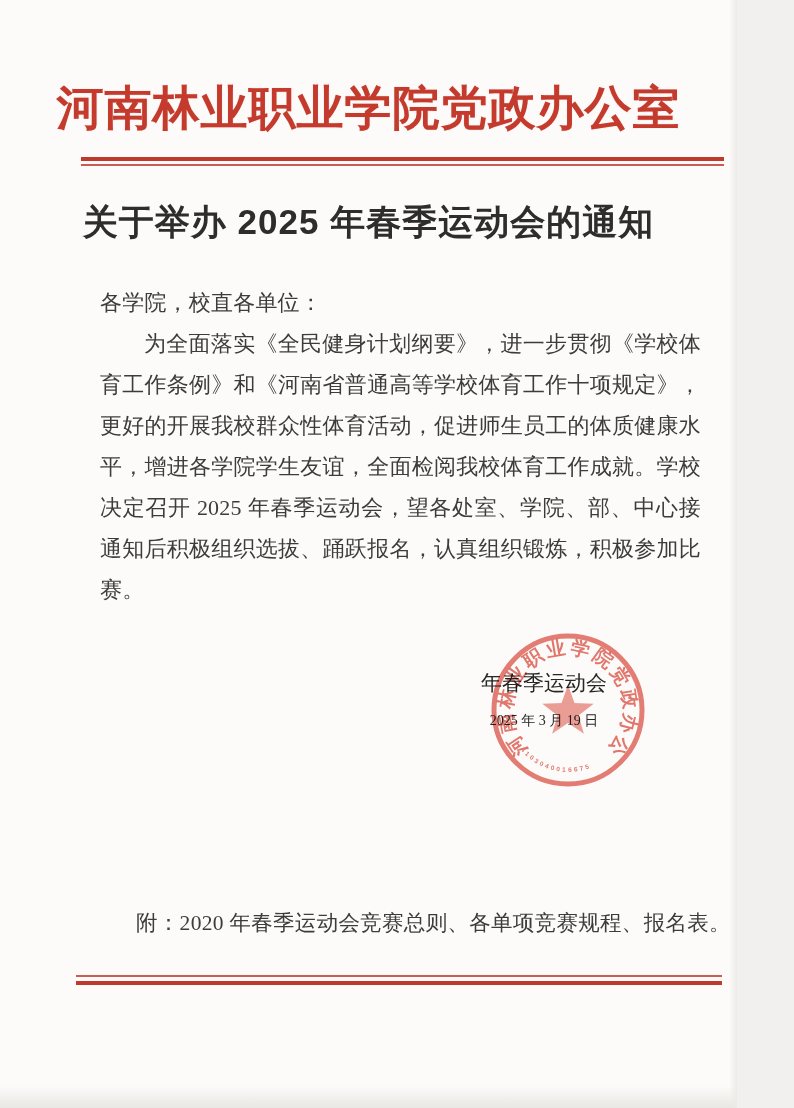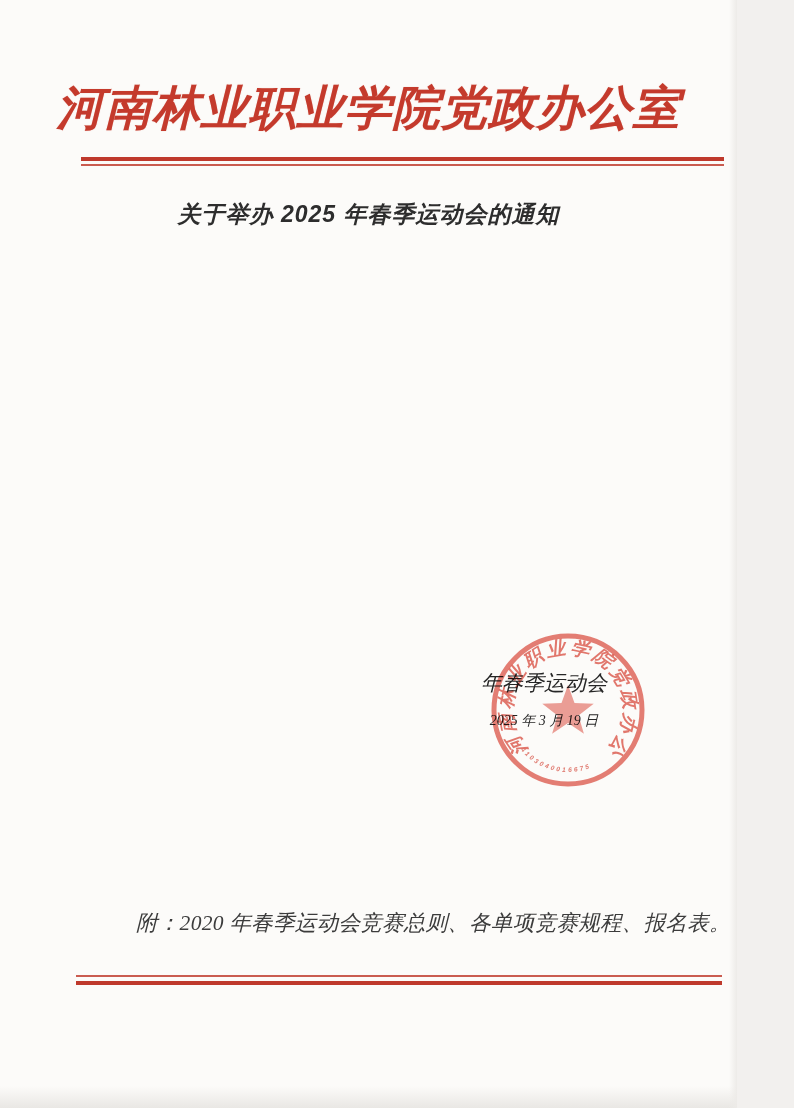--- a/index.html
+++ b/index.html
@@ -4,21 +4,20 @@
 <style>
   * { margin: 0; padding: 0; box-sizing: border-box; }
   html, body { width: 794px; height: 1108px; overflow: hidden; }
   body { background: #f2f0ee; font-family: "Liberation Serif", "DejaVu Serif", serif; }
 
   .page {
     position: relative;
     width: 737px; height: 1108px;
     background: #fcfbf9;
     overflow: hidden;
-    font-style: italic;
   }
 
   
   .org-name {
     position: absolute;
     top: 78px; left: 0; right: 0;
     text-align: center;
     font-size: 47px;
     line-height: 60px;
     font-weight: bold;
@@ -29,21 +28,21 @@
   }
   .header-rule { position: absolute; left: 81px; top: 157px; width: 643px; }
   .header-rule .thick { height: 4px; background: #bf392c; }
   .header-rule .thin  { height: 2px; background: #ca5c50; margin-top: 3px; }
 
   
   .doc-title {
     position: absolute;
     top: 199px; left: 0; right: 0;
     text-align: center;
-    font-size: 23px;
+    font-size: 35px;
     font-weight: bold;
     letter-spacing: 1px;
     color: #2d2d2d;
     font-family: "Liberation Sans", "DejaVu Sans", sans-serif;
     white-space: nowrap;
   }
 
   
   .body-block {
     position: absolute;
@@ -120,20 +119,24 @@
 
   <div class="org-name">河南林业职业学院党政办公室</div>
 
   <div class="header-rule">
     <div class="thick"></div>
     <div class="thin"></div>
   </div>
 
   <div class="doc-title">关于举办 2025 年春季运动会的通知</div>
 
+  <div class="body-block">
+    <div class="salutation">各学院，校直各单位：</div>
+    <div class="paragraph">为全面落实《全民健身计划纲要》，进一步贯彻《学校体育工作条例》和《河南省普通高等学校体育工作十项规定》，更好的开展我校群众性体育活动，促进师生员工的体质健康水平，增进各学院学生友谊，全面检阅我校体育工作成就。学校决定召开 2025 年春季运动会，望各处室、学院、部、中心接通知后积极组织选拔、踊跃报名，认真组织锻炼，积极参加比赛。</div>
+  </div>
 
   <div class="sig-office">年春季运动会</div>
 
   <div class="sig-date">2025 年 3 月 19 日</div>
 
   <svg class="seal" viewBox="0 0 160 160">
     <defs>
       <path id="sealRingPath" d="M 40.4,119.6 A 56,56 0 1 1 119.6,119.6" fill="none"></path>
       <path id="sealCodePath" d="M 32.5,119.9 A 62,62 0 0 0 127.5,119.9" fill="none"></path>
     </defs>

